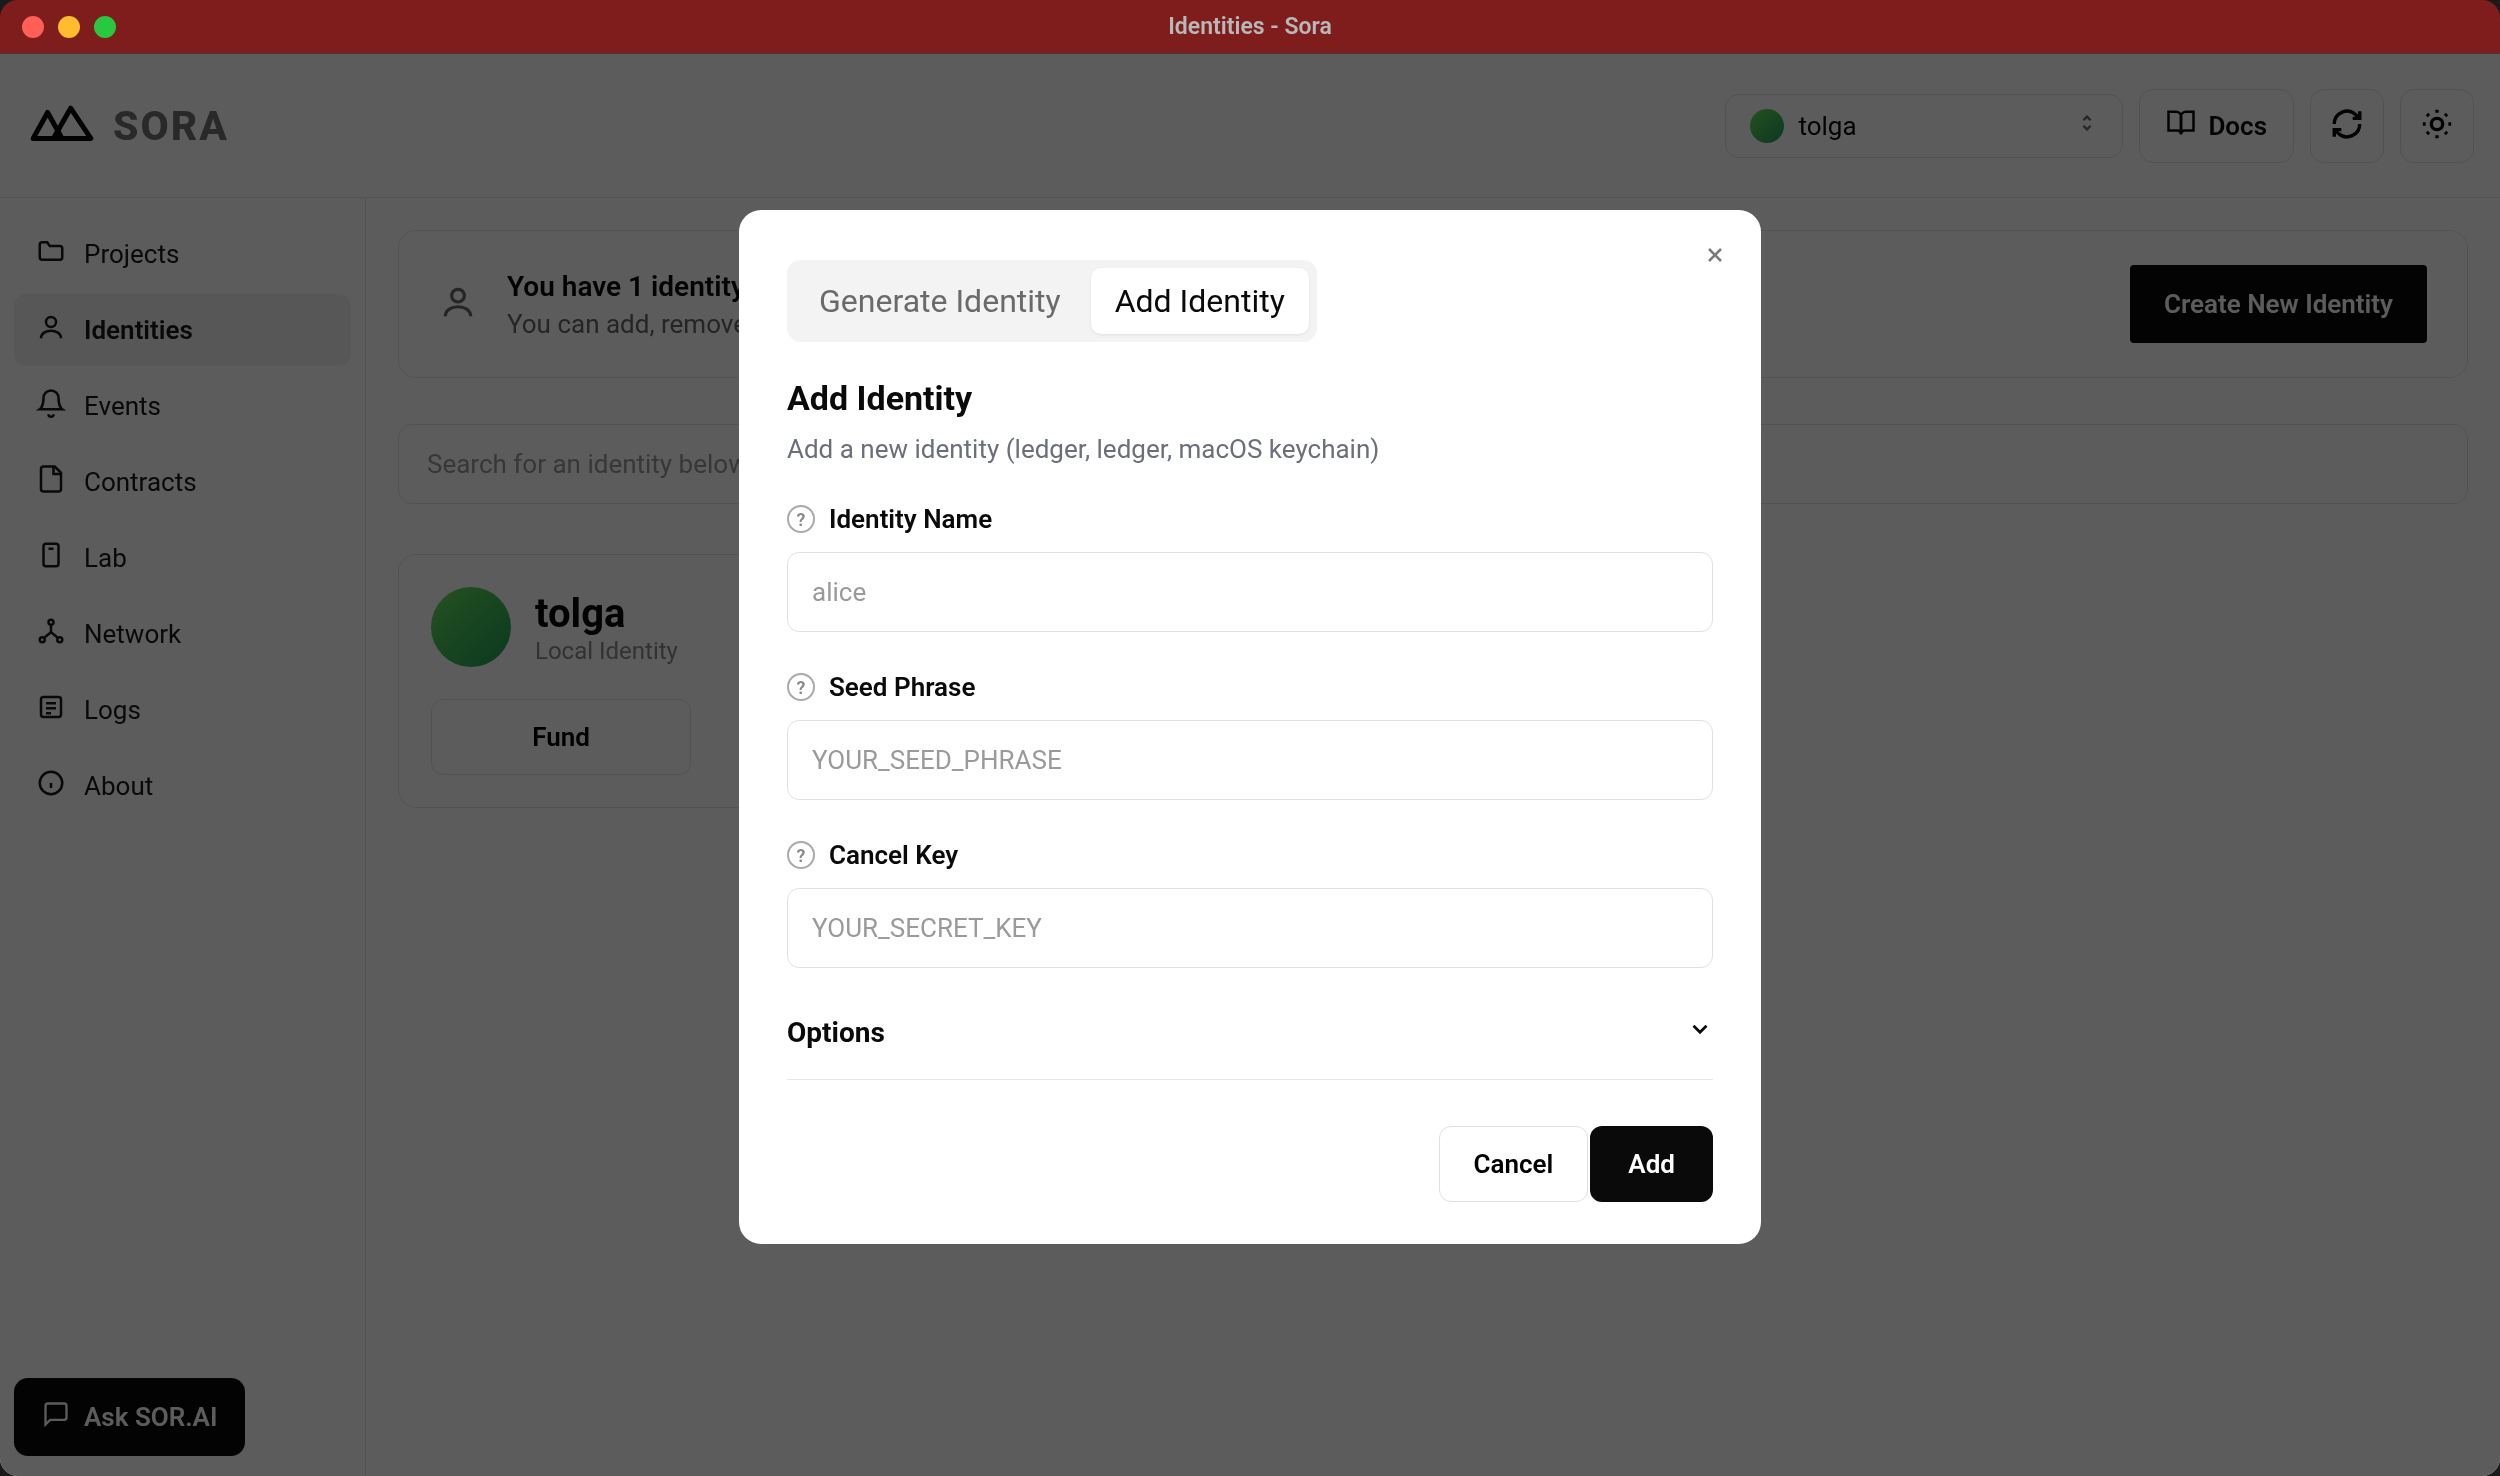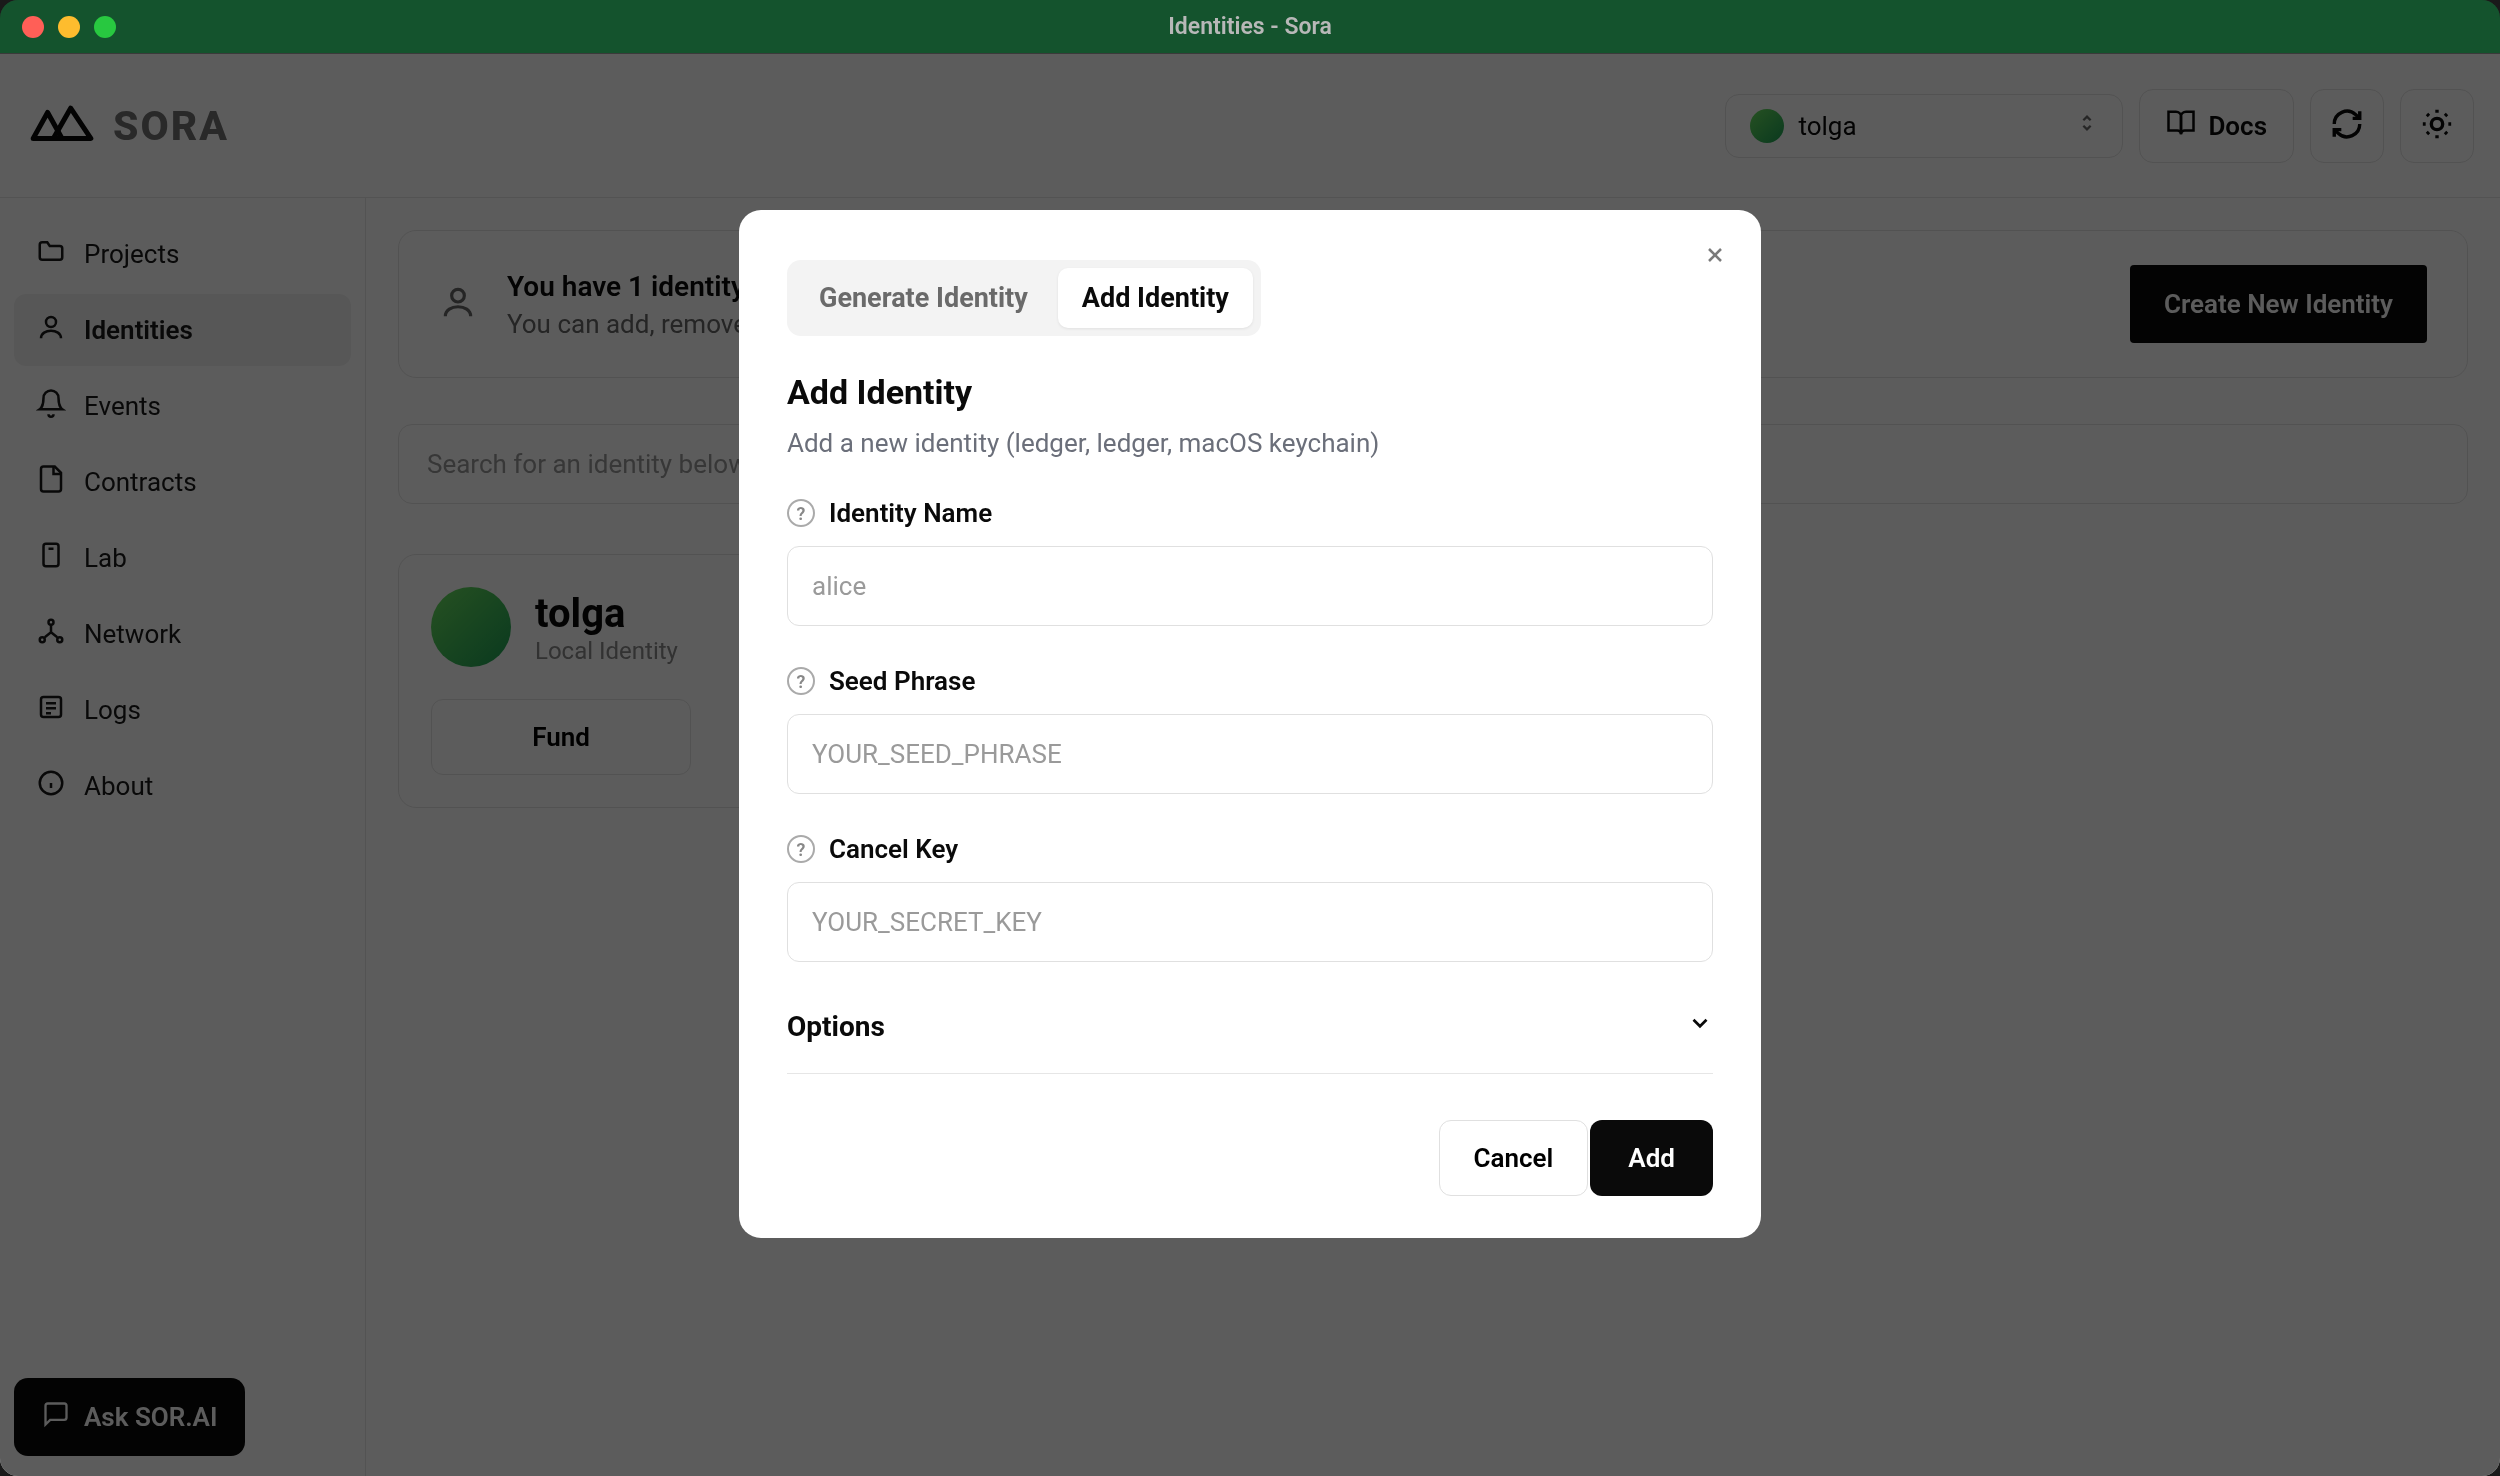--- a/index.html
+++ b/index.html
@@ -25,21 +25,21 @@
   left: 0;
   right: 0;
   bottom: 0;
   border-radius: 18px;
   overflow: hidden;
   background: #2b2b2b;
 }
 
 .titlebar {
   height: 54px;
-  background: #14532d;
+  background: #7f1d1d;
   display: flex;
   align-items: center;
   padding: 0 22px;
   position: relative;
   border-bottom: 1px solid #3a3a3a;
 }
 
 .traffic-lights {
   display: flex;
   gap: 14px;
@@ -371,22 +371,22 @@
 .tabs {
   display: inline-flex;
   background: #f3f3f3;
   border-radius: 14px;
   padding: 8px;
   gap: 6px;
 }
 
 .tab {
   padding: 14px 24px;
-  font-size: 27px;
-  font-weight: 700;
+  font-size: 32px;
+  font-weight: 400;
   border-radius: 10px;
   border: none;
   background: transparent;
   cursor: pointer;
   color: #6a6a6a;
 }
 
 .tab.active {
   background: #fff;
   color: #0a0a0a;

